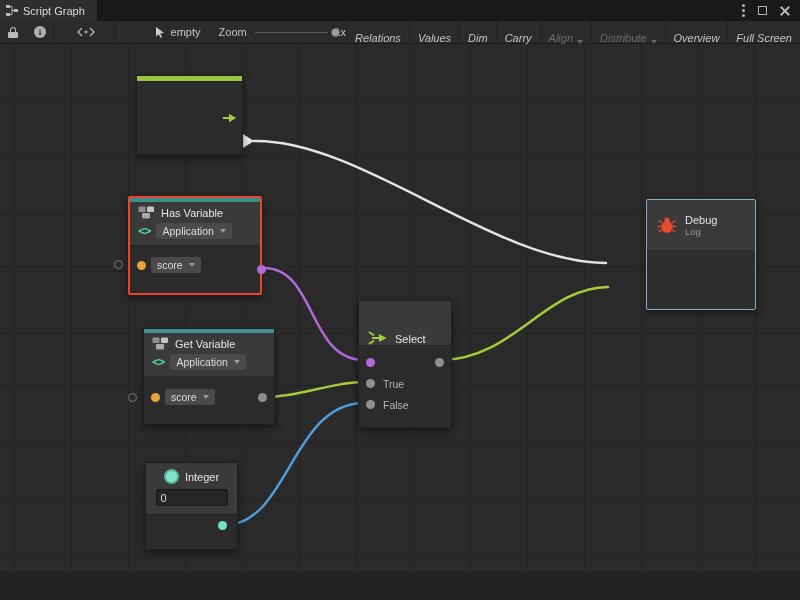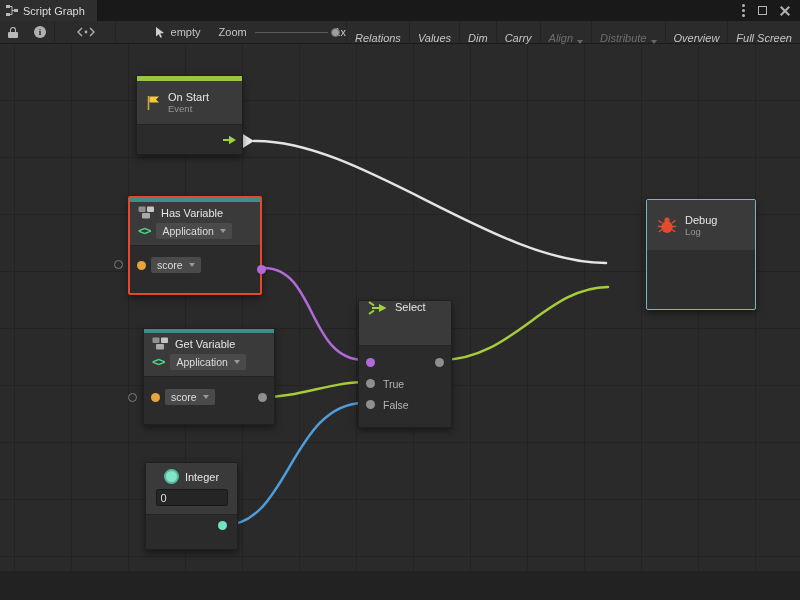--- a/index.html
+++ b/index.html
@@ -80,21 +80,21 @@
 
   
   .onstart-head { display:flex; align-items:center; gap:7px; padding:7px 9px; background:#3a3a3a; flex:1; }
   
   .var-head { background:#3a3a3a; padding:4px 8px 6px 8px; display:flex; flex-direction:column; gap:4px; }
   .var-row { display:flex; align-items:center; gap:6px; }
   .angle-icon { color:#4ed98e; font-weight:bold; font-size:12px; letter-spacing:-1px; font-family:"DejaVu Sans Mono",monospace; }
   .var-ports { padding-bottom:9px; }
   .out-dot-abs { position:absolute; right:-6px; top:50%; margin-top:-4.5px; }
   
-  .sel-head { display:flex; align-items:flex-start; gap:7px; padding:0 9px; height:44px; background:#3a3a3a; }
+  .sel-head { display:flex; align-items:flex-end; gap:7px; padding:0 9px; height:44px; background:#3a3a3a; }
   .sel-body { flex:1; background:#2b2b2b; border-top:1px solid #242424; padding-top:6px; }
   .sel-row { height:21px; display:flex; align-items:center; gap:8px; padding:0 7px; }
   .sel-row.spread { justify-content:space-between; }
   
   .dbg-head { display:flex; align-items:center; gap:8px; padding:0 10px; height:50px; background:#3a3a3a; }
   .dbg-body { flex:1; background:#2b2b2b; border-top:1px solid #242424; }
   .dbg-row1 { height:26px; display:flex; align-items:center; justify-content:space-between; padding:0 6px; }
   .dbg-row2 { height:24px; display:flex; align-items:center; gap:6px; padding:0 8px; }
   
   .int-head { background:#3a3a3a; padding:6px 8px 8px 8px; display:flex; flex-direction:column; gap:5px;align-items:center; }
@@ -199,30 +199,20 @@
 
   <div class="tri-start" style="left:243px; top:90px;"></div>
   <svg style="position:absolute; left:713px; top:212px;" width="12" height="13" viewBox="0 0 12 13">
     <path d="M1.5 1.5 L10 6.5 L1.5 11.5 Z" fill="none" stroke="#c9c9c9" stroke-width="1.3"></path>
   </svg>
   <span class="ring" style="left:114px; top:216px;"></span>
   <span class="ring" style="left:128px; top:349px;"></span>
 
   <div class="node" style="left:136px; top:31px; width:107px; height:80px;">
     <div class="strip green"></div>
-    <div class="onstart-head">
-      <svg width="15" height="16" viewBox="0 0 15 16">
-        <path d="M2.5 1 V15" stroke="#c9a83a" stroke-width="1.6"></path>
-        <path d="M3.5 1.5 H13 L10 4.5 L13 7.5 H3.5 Z" fill="#f5c842"></path>
-      </svg>
-      <div>
-        <div class="ntitle">On Start</div>
-        <div class="nsub">Event</div>
-      </div>
-    </div>
     <div class="nports" style="justify-content:flex-end; padding-right:5px;">
       <svg width="15" height="10" viewBox="0 0 15 10">
         <path d="M1 5 H7" stroke="#9fd23a" stroke-width="2"></path>
         <path d="M7 0.8 L14 5 L7 9.2 Z" fill="#9fd23a"></path>
       </svg>
     </div>
   </div>
 
   <div class="node sel-red" style="left:128px; top:152px; width:134px; height:99px;">
     <div class="strip teal"></div>

